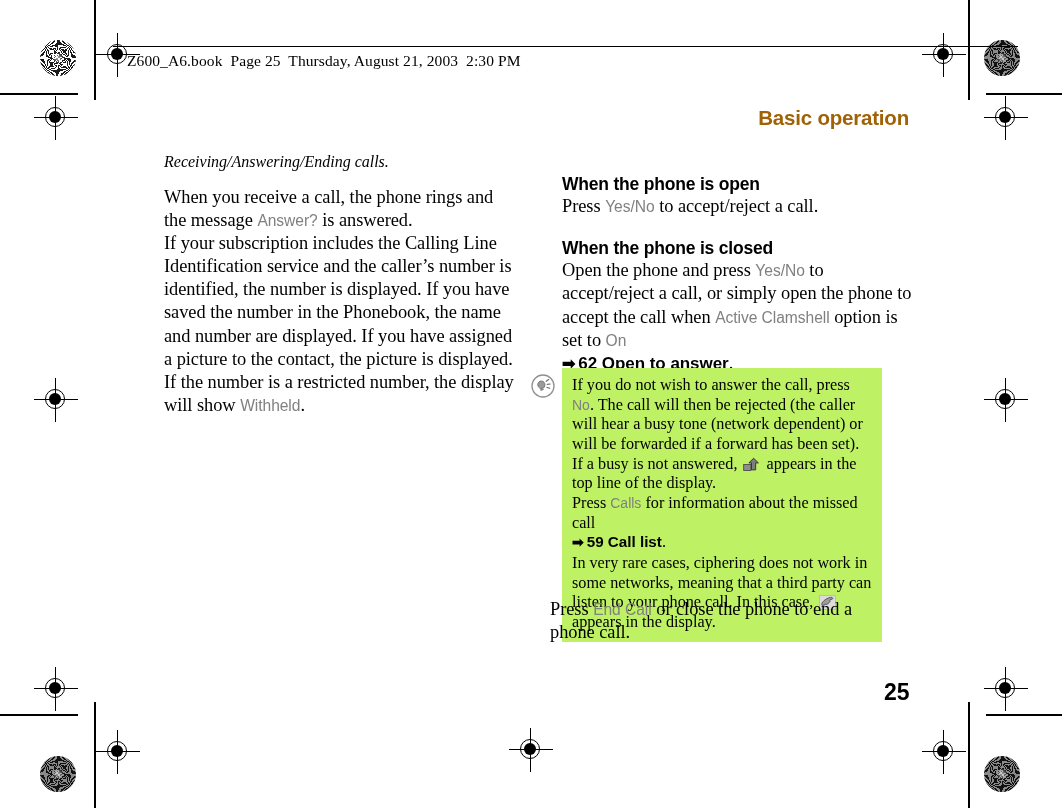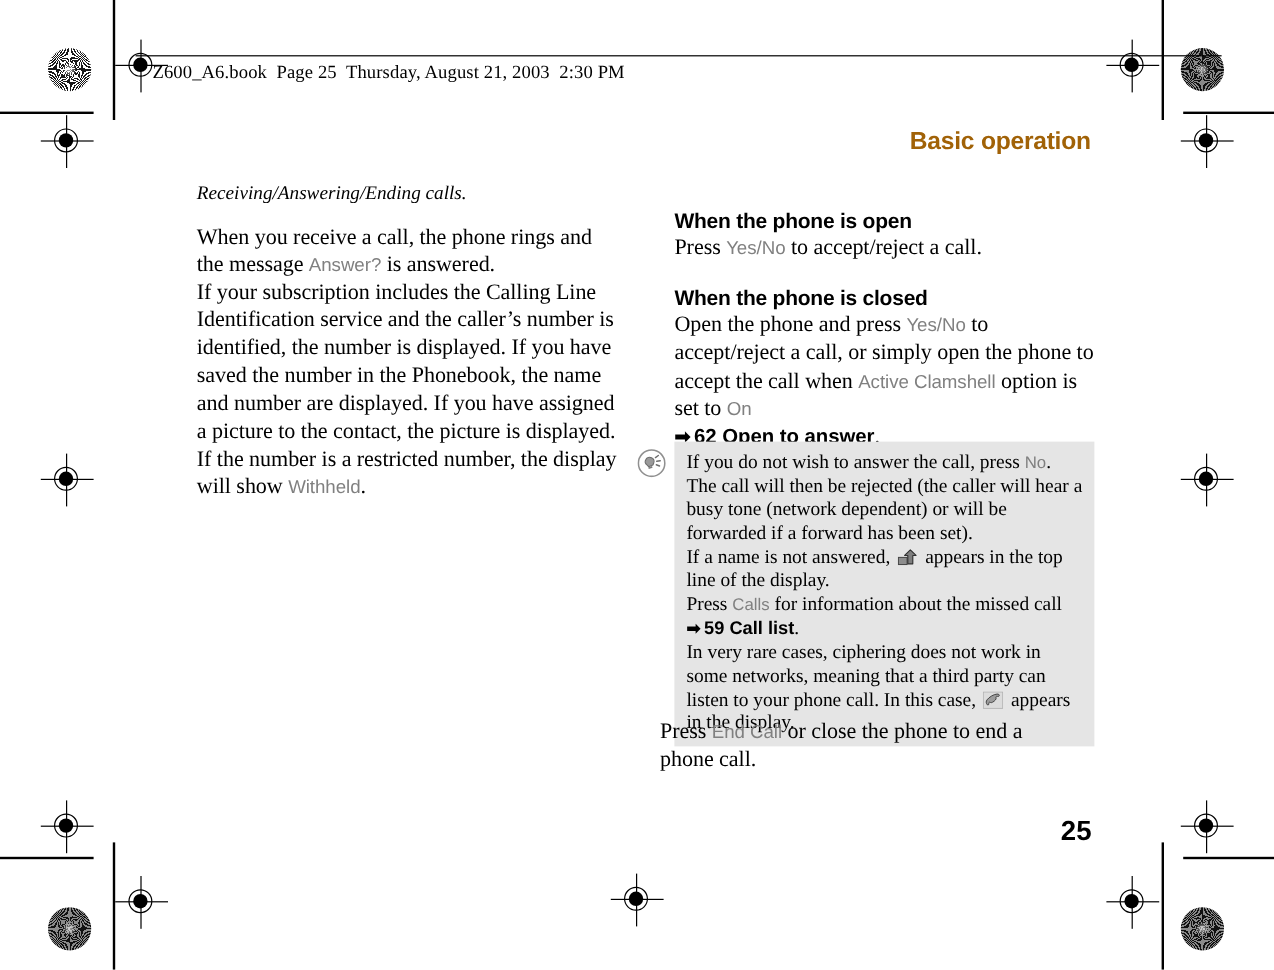--- a/index.html
+++ b/index.html
@@ -186,24 +186,24 @@
   }
 
   
   .tipbox-wrap {
     position: absolute;
     left: 562px;
     top: 368px;
     width: 350px;
   }
   .tipbox {
-    background: #e5e5e5;
+    background: #bef264;
     padding: 8px 10px 9px 10px;
     box-sizing: border-box;
-    width: 350px;
+    width: 320px;
   }
   .tipbox p {
     margin: 0;
     font-family: "Liberation Serif", serif;
     font-size: 16.2px;
     line-height: 1.215;
   }
   .tipbox p.spaced { margin-top: 1px; }
   .tipbox .ui { font-size: 14px; }
   .tipbox .xref { font-size: 15.2px; }
@@ -383,21 +383,21 @@
         <line x1="16.3" y1="10.4" x2="19.2" y2="10.0"></line>
         <line x1="15.9" y1="13.3" x2="18.6" y2="14.3"></line>
       </g>
     </svg>
   </span>
 
   <div class="tipbox">
 
     <p><span>If you do not wish to answer the call, press </span><span class="ui">No</span><span>. The call will then be rejected (the caller will hear a busy tone (network dependent) or will be forwarded if a forward has been set).</span></p>
 
-    <p><span>If a name is not answered, </span><span class="inline-icon"><svg viewBox="0 0 20 17" width="17" height="15" aria-hidden="true">
+    <p><span>If a busy is not answered, </span><span class="inline-icon"><svg viewBox="0 0 20 17" width="17" height="15" aria-hidden="true">
             <rect x="0.8" y="8.5" width="8.5" height="7" fill="#8d8d8d" stroke="#454545" stroke-width="1"></rect>
             <path d="M12.5 1.2l5.6 5.4h-3.2v8.2h-4.9V6.6H6.9z" fill="#7e7e7e" stroke="#2f2f2f" stroke-width="1.1" stroke-linejoin="round"></path>
           </svg></span><span> appears in the top line of the display.</span></p>
 
     <p><span>Press </span><span class="ui">Calls</span><span> for information about the missed call </span><br><span class="arrow-ref">➡</span><span class="xref">59 Call list</span><span>.</span></p>
 
     <p class="spaced"><span>In very rare cases, ciphering does not work in some networks, meaning that a third party can listen to your phone call. In this case, </span><span class="inline-icon"><svg viewBox="0 0 20 17" width="17" height="15" aria-hidden="true">
             <rect x="0.5" y="0.5" width="19" height="16" fill="#dcdcdc" stroke="#b0b0b0" stroke-width="0.8"></rect>
             <path d="M4.2 12.6c-1.1-1.2-1.2-3 0-4.5 2.1-2.7 6.3-5.3 9.6-5.6 1.7-0.2 2.6 0.6 2.3 1.6-0.2 0.7-1.1 1-1.8 0.7-0.6-0.3-1.3 0-1.4 0.7-0.1 0.6 0.3 1 0.1 1.7-0.5 1.5-3.1 3.4-4.6 3.7-0.7 0.1-1-0.4-1.6-0.4-0.7 0-1.1 0.6-0.9 1.2 0.2 0.7-0.1 1.5-0.8 1.6-0.3 0.1-0.6-0.1-0.9-0.7z" fill="#9c9c9c" stroke="#3a3a3a" stroke-width="0.9" stroke-linejoin="round"></path>
           </svg></span><span> appears in the display.</span></p>

